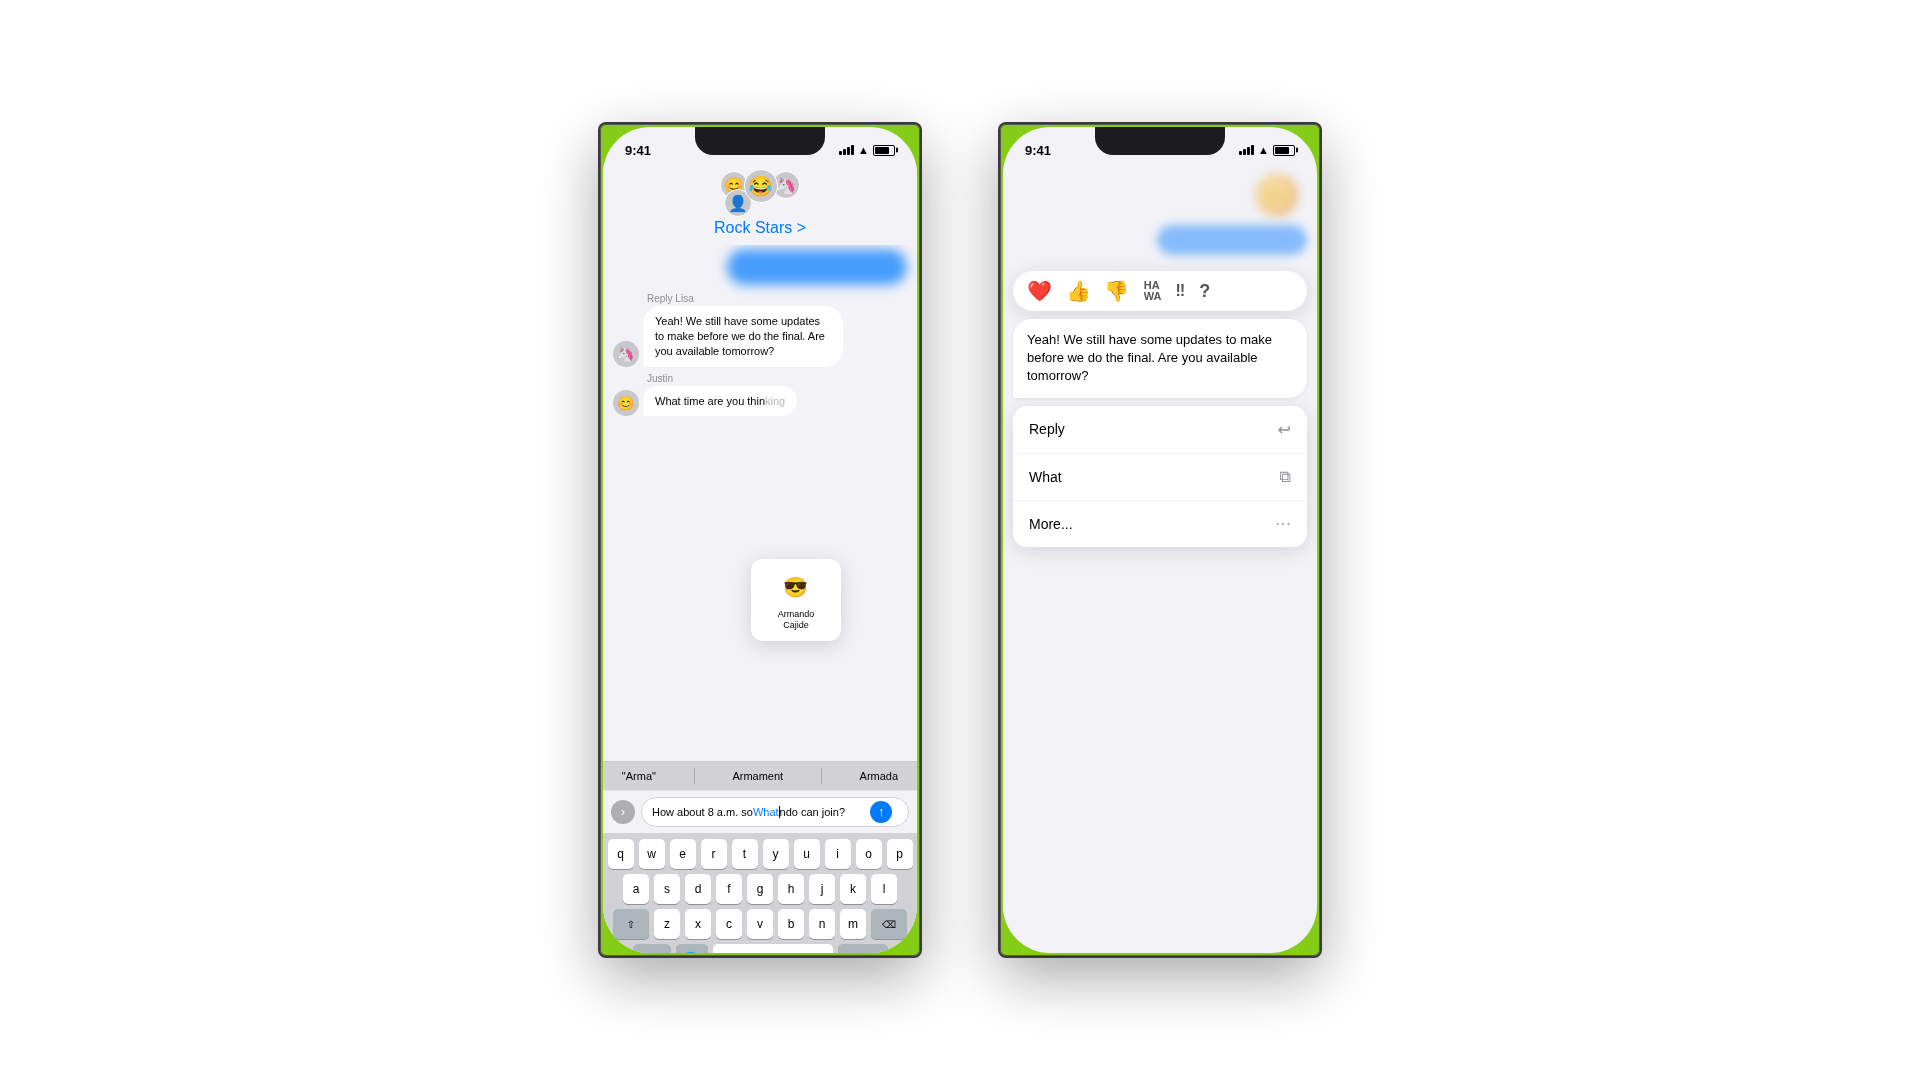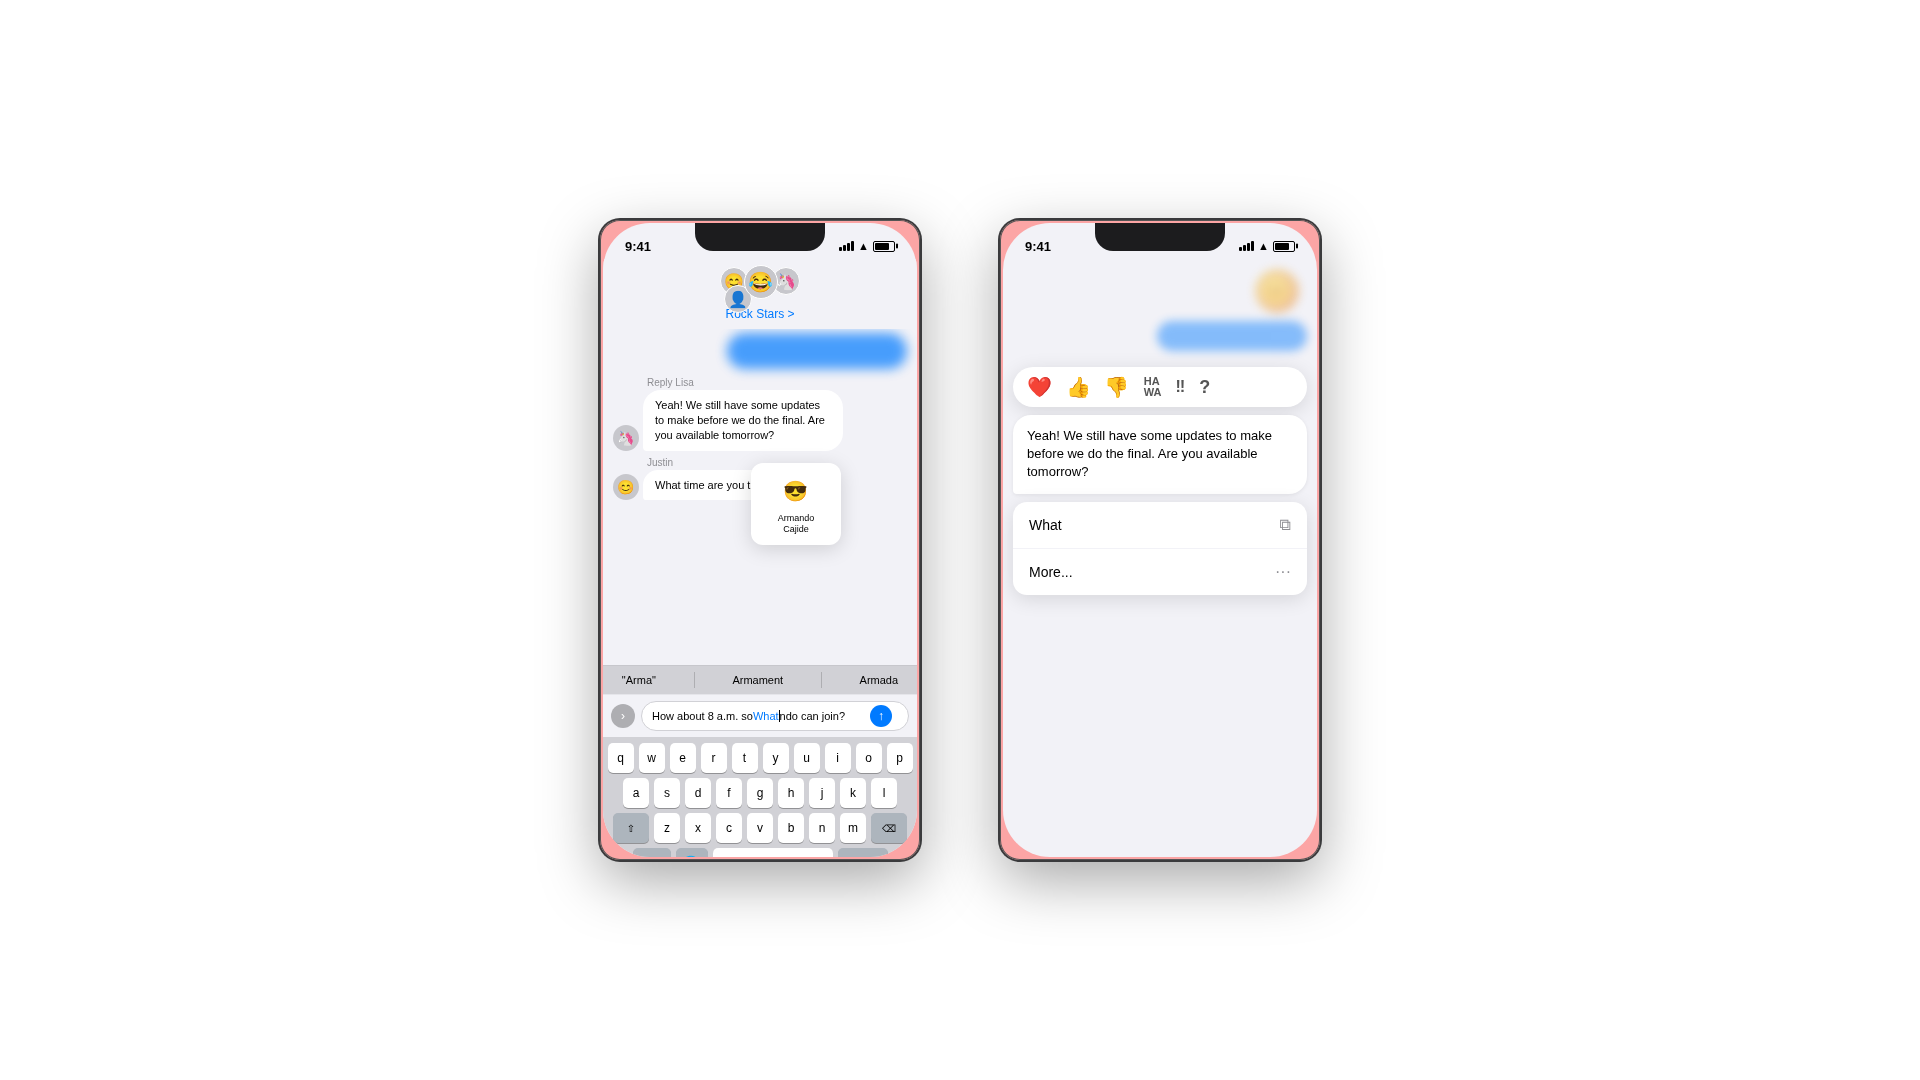--- a/index.html
+++ b/index.html
@@ -16,23 +16,23 @@
     .scene {
       display: flex;
       gap: 80px;
       align-items: center;
       justify-content: center;
     }
 
     
     .phone {
       width: 320px;
-      height: 640px;
-      background: #fca5a5;
-      border-radius: 20px;
+      height: 832px;
+      background: #84cc16;
+      border-radius: 6px;
       position: relative;
       box-shadow: 0 0 0 2px #3a3a3c, 0 20px 60px rgba(0,0,0,0.35), inset 0 0 0 1px #555;
       overflow: hidden;
     }
     .phone-inner {
       position: absolute;
       top: 3px; left: 3px; right: 3px; bottom: 3px;
       background: #f2f2f7;
       border-radius: 47px;
       overflow: hidden;
@@ -103,21 +103,21 @@
       position: absolute; border: 1.5px solid #fff;
       overflow: hidden; font-size: 16px;
       display: flex; align-items: center; justify-content: center;
       background: #c7c7cc;
     }
     .av-center { left: 24px; top: 0; width: 34px; height: 34px; font-size: 20px; z-index: 2; }
     .av-tl { left: 0px; top: 2px; z-index: 1; }
     .av-tr { right: 0px; top: 2px; z-index: 1; }
     .av-bl { left: 4px; top: 20px; z-index: 1; }
     .group-name {
-      font-size: 12px; color: #007aff; margin-top: 0;
+      font-size: 16px; color: #007aff; margin-top: 8px;
     }
     .chat-messages {
       flex: 1; padding: 4px 10px; overflow: hidden;
       position: relative;
     }
     .blurred-msg {
       background: #007aff; border-radius: 18px;
       height: 36px; width: 180px;
       margin-left: auto; margin-bottom: 8px;
       filter: blur(6px); opacity: 0.7;
@@ -401,20 +401,24 @@
           <div class="reaction-item" style="font-size:16px;font-weight:700;color:#555;">‼</div>
           <div class="reaction-item" style="font-size:18px;font-weight:700;color:#555;">?</div>
         </div>
 
         <div class="right-msg-container">
           <div class="right-bubble">Yeah! We still have some updates to make before we do the final. Are you available tomorrow?</div>
         </div>
 
         <div class="context-menu">
           <div class="context-item">
+            <span>Reply</span>
+            <span class="context-icon">↩</span>
+          </div>
+          <div class="context-item">
             <span>What</span>
             <span class="context-icon">⧉</span>
           </div>
           <div class="context-item">
             <span>More...</span>
             <span class="context-icon">···</span>
           </div>
         </div>
       </div>
     </div>

